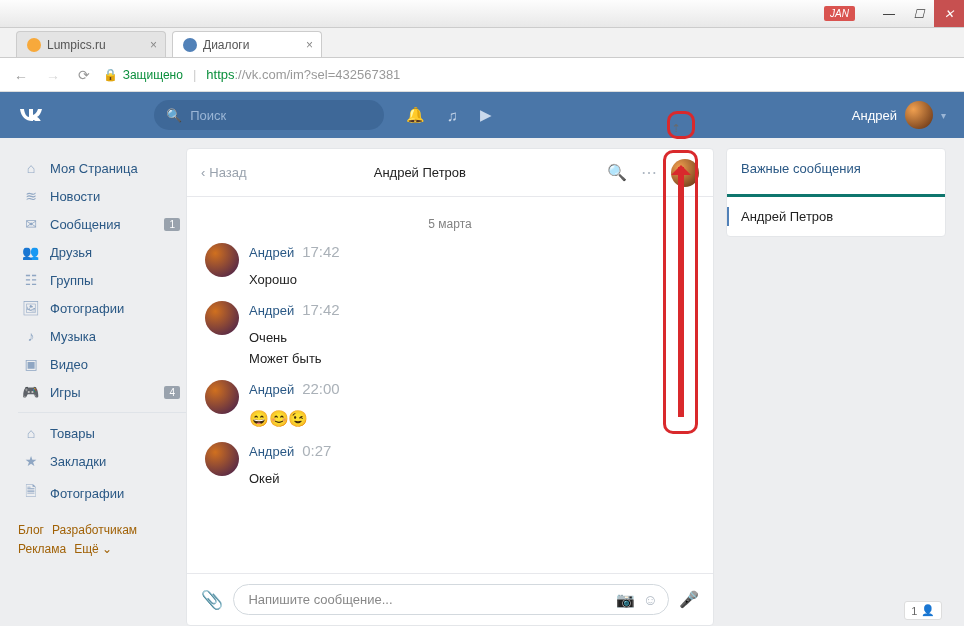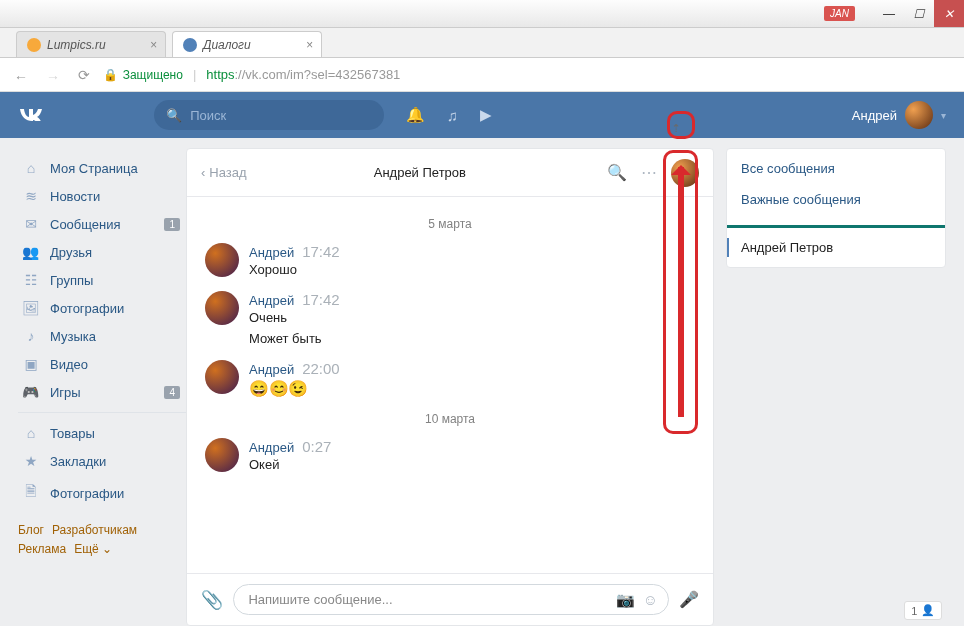--- a/index.html
+++ b/index.html
@@ -3,21 +3,21 @@
 <meta charset="utf-8">
 <style>
 * { box-sizing: border-box; margin: 0; padding: 0; font-family: -apple-system, BlinkMacSystemFont, "Segoe UI", Arial, sans-serif; }
 body { background: #edeef0; overflow: hidden; width: 964px; height: 626px; }
 
 
 .titlebar { height: 28px; background: linear-gradient(#fdfdfd,#e8e8e8); border-bottom: 1px solid #ccc; display:flex; align-items:stretch; justify-content:flex-end;font-style:italic; }
 .titlebar .tbtn { width: 30px; display:flex; align-items:center; justify-content:center; font-size:12px; color:#444; }
 .titlebar .jan { background:#d9534f; color:#fff; padding:2px 6px; font-size:10px; margin:3px auto 3px 4px; border-radius:2px; position:absolute; left:820px; top:3px;}
 .titlebar .close { background:#c75050; color:#fff; }
-.tabstrip { height: 30px; background:#f2f2f2; display:flex; align-items:flex-end; padding-left:16px; border-bottom:1px solid #ccc;font-style:italic;}
+.tabstrip { height: 30px; background:#f2f2f2; display:flex; align-items:flex-end; padding-left:16px; border-bottom:1px solid #ccc;}
 .tab { height:26px; background:#fff; border:1px solid #ccc; border-bottom:none; border-radius:4px 4px 0 0; padding:0 28px 0 10px; margin-right:6px; font-size:12px; color:#555; display:flex; align-items:center; gap:6px; position:relative; width:150px;}
 .tab .favicon { width:14px; height:14px; border-radius:50%; display:inline-block;}
 .tab .x { position:absolute; right:8px; color:#888; font-size:12px;}
 .tab.inactive { background:#e4e4e4; }
 .addrbar { height:34px; background:#fff; border-bottom:1px solid #ddd; display:flex; align-items:center; padding:0 10px; gap:10px; font-size:13px; color:#555;}
 .addrbar .navbtn { color:#999; font-size:14px; padding:0 4px;}
 .addrbar .secure { color:#0a8f3c; font-size:12px; display:flex; align-items:center; gap:4px;}
 .addrbar .url { color:#555; }
 .addrbar .url .https { color:#0a8f3c; }
 .addrbar .url .dim { color:#999;text-align:right; }
@@ -52,21 +52,21 @@
 .chathead .act { color:#aeb7c2; font-size:16px; margin-left:14px;}
 .chathead .ava2 { width:28px; height:28px; border-radius:50%; background:radial-gradient(circle at 30% 30%, #f0a050, #5a2a10); margin-left:14px;}
 
 .msgs { flex:1; padding:12px 18px; overflow-y:auto; font-size:13px;}
 .datelabel { text-align:center; color:#828282; font-size:12px; margin:8px 0 12px;}
 .msg { display:flex; gap:10px; margin-bottom:14px;}
 .msg .mava { width:34px; height:34px; border-radius:50%; background:radial-gradient(circle at 30% 30%, #d0701f, #3d1a50); flex-shrink:0;}
 .msg .body .top { display:flex; gap:8px; align-items:baseline;}
 .msg .body .sender { color:#2a5885; font-weight:500;}
 .msg .body .time { color:#aab1b8; font-size:15px;}
-.msg .body .text { color:#222; margin-top:2px;}
+.msg .body .text { color:#222; margin-top:12px;}
 .msg .body .text.extra { margin-top:6px;}
 .emoji { font-size:16px; }
 
 .compose { border-top:1px solid #e7e8ec; padding:10px 14px; display:flex; align-items:center; gap:10px;}
 .compose .clip { color:#aeb7c2; font-size:18px;}
 .compose .input { flex:1; border:1px solid #d3d9de; border-radius:16px; padding:7px 40px 7px 14px; font-size:13px; color:#888; position:relative;}
 .compose .input .ricons { position:absolute; right:10px; top:50%; transform:translateY(-50%); display:flex; gap:8px; color:#aeb7c2; font-size:15px;}
 .compose .mic { color:#aeb7c2; font-size:16px;}
 
 .rightpane { width:220px; }
@@ -250,21 +250,20 @@
         <div class="mava"></div>
         <div class="body">
           <div class="top">
               <span class="sender">Андрей</span>
               <span class="time">22:00</span>
             </div>
           <div class="text emoji">😄😊😉</div>
         </div>
       </div>
 
-      <div class="datelabel">10 марта</div>
 
       <div class="msg">
         <div class="mava"></div>
         <div class="body">
           <div class="top">
               <span class="sender">Андрей</span>
               <span class="time">0:27</span>
             </div>
           <div class="text">Окей</div>
         </div>
@@ -279,21 +278,20 @@
           <span>📷</span>
           <span>☺</span>
         </span>
       </div>
       <span class="mic">🎤</span>
     </div>
   </div>
 
   <div class="rightpane">
     <div class="rlinks">
-      <div class="rl">Все сообщения</div>
       <div class="rl sep-after">Важные сообщения</div>
       <div class="rl active">Андрей Петров</div>
     </div>
   </div>
 </div>
 
 <div class="bottomcount">
   <span>1</span>
   <span>👤</span>
 </div>

